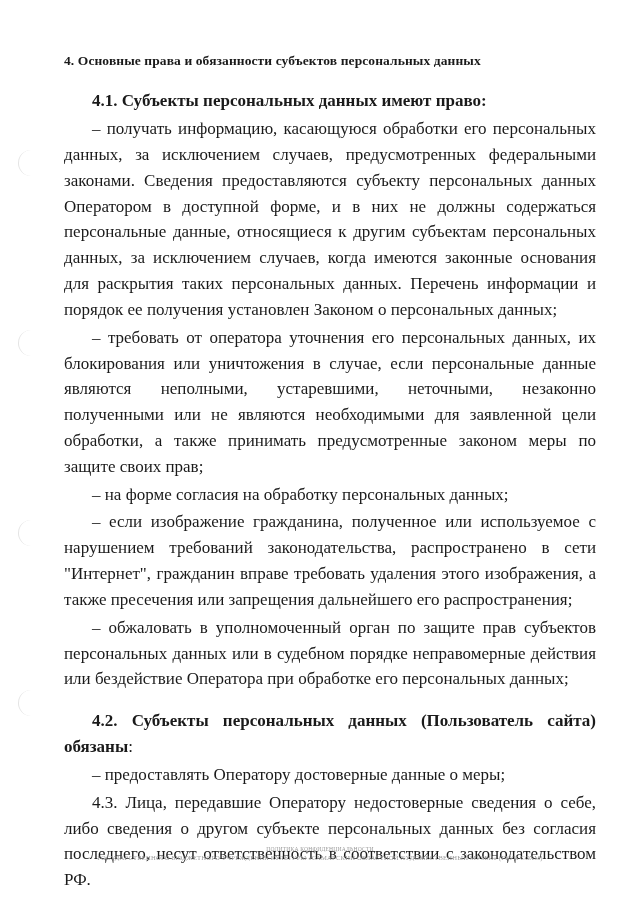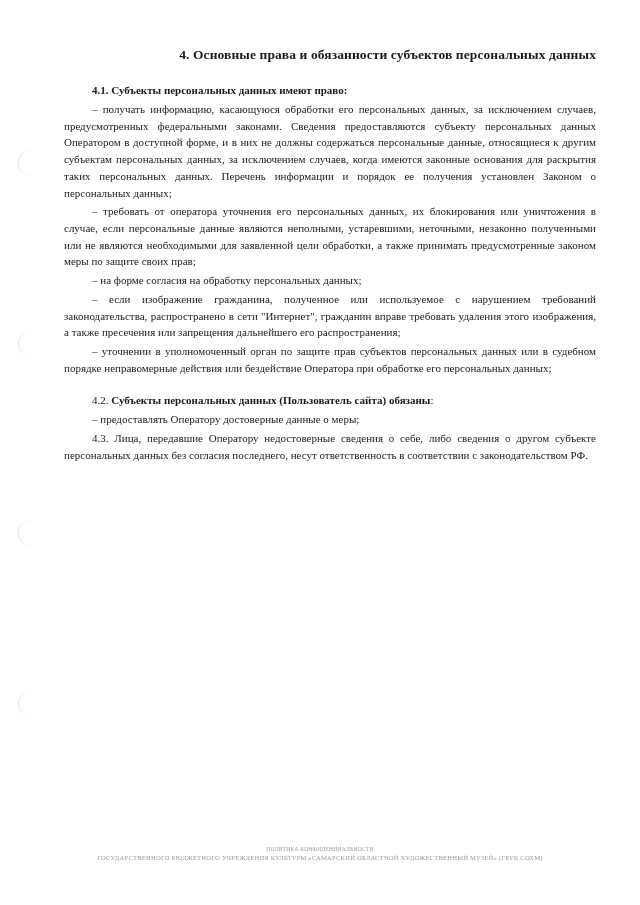--- a/index.html
+++ b/index.html
@@ -34,42 +34,42 @@
     opacity: .7;
   }
   .em1 { top: 150px; }
   .em2 { top: 330px; }
   .em3 { top: 520px; }
   .em4 { top: 690px; }
 
   h1.doc-title {
     font-size: 13.5px;
     font-weight: bold;
-    text-align: right;
-    margin: 10px 0 18px 0;
+    text-align: left;
+    margin: 16px 0 18px 0;
     line-height: 1.35;
     letter-spacing: .1px;
   }
   p {
     margin: 0 0 2px 0;
-    font-size: 11px;
+    font-size: 17px;
     line-height: 1.52;
     text-align: justify;
     text-justify: inter-word;
     text-indent: 28px;
     hyphens: none;
   }
   p.sub-head {
     font-weight: bold;
   }
   p.sub-head .tail-normal {
     font-weight: normal;
   }
   p.sub-head .num-normal {
-    font-weight: normal;
+    font-weight: bold;
   }
   .gap-md { height: 14px; }
 
   .footer {
     position: absolute;
     left: 0;
     right: 0;
     bottom: 42px;
     text-align: center;
     color: #9a9a9a;
@@ -93,21 +93,21 @@
   <h1 class="doc-title">4. Основные права и обязанности субъектов персональных данных</h1>
 
   <p class="sub-head">
     <span>4.1.</span>
     <span>Субъекты персональных данных имеют право:</span>
   </p>
   <p>– получать информацию, касающуюся обработки его персональных данных, за исключением случаев, предусмотренных федеральными законами. Сведения предоставляются субъекту персональных данных Оператором в доступной форме, и в них не должны содержаться персональные данные, относящиеся к другим субъектам персональных данных, за исключением случаев, когда имеются законные основания для раскрытия таких персональных данных. Перечень информации и порядок ее получения установлен Законом о персональных данных;</p>
   <p>– требовать от оператора уточнения его персональных данных, их блокирования или уничтожения в случае, если персональные данные являются неполными, устаревшими, неточными, незаконно полученными или не являются необходимыми для заявленной цели обработки, а также принимать предусмотренные законом меры по защите своих прав;</p>
   <p>– на форме согласия на обработку персональных данных;</p>
   <p>– если изображение гражданина, полученное или используемое с нарушением требований законодательства, распространено в сети "Интернет", гражданин вправе требовать удаления этого изображения, а также пресечения или запрещения дальнейшего его распространения;</p>
-  <p>– уточнении в уполномоченный орган по защите прав субъектов персональных данных или в судебном порядке неправомерные действия или бездействие Оператора при обработке его персональных данных;</p>
+  <p>– обжаловать в уполномоченный орган по защите прав субъектов персональных данных или в судебном порядке неправомерные действия или бездействие Оператора при обработке его персональных данных;</p>
 
   <div class="gap-md"></div>
 
   <p class="sub-head">
     <span class="num-normal">4.2.</span>
     <span>Субъекты персональных данных (Пользователь сайта) обязаны</span><span class="tail-normal">:</span>
   </p>
   <p>– предоставлять Оператору достоверные данные о меры;</p>
 
   <p>4.3. Лица, передавшие Оператору недостоверные сведения о себе, либо сведения о другом субъекте персональных данных без согласия последнего, несут ответственность в соответствии с законодательством РФ.</p>

